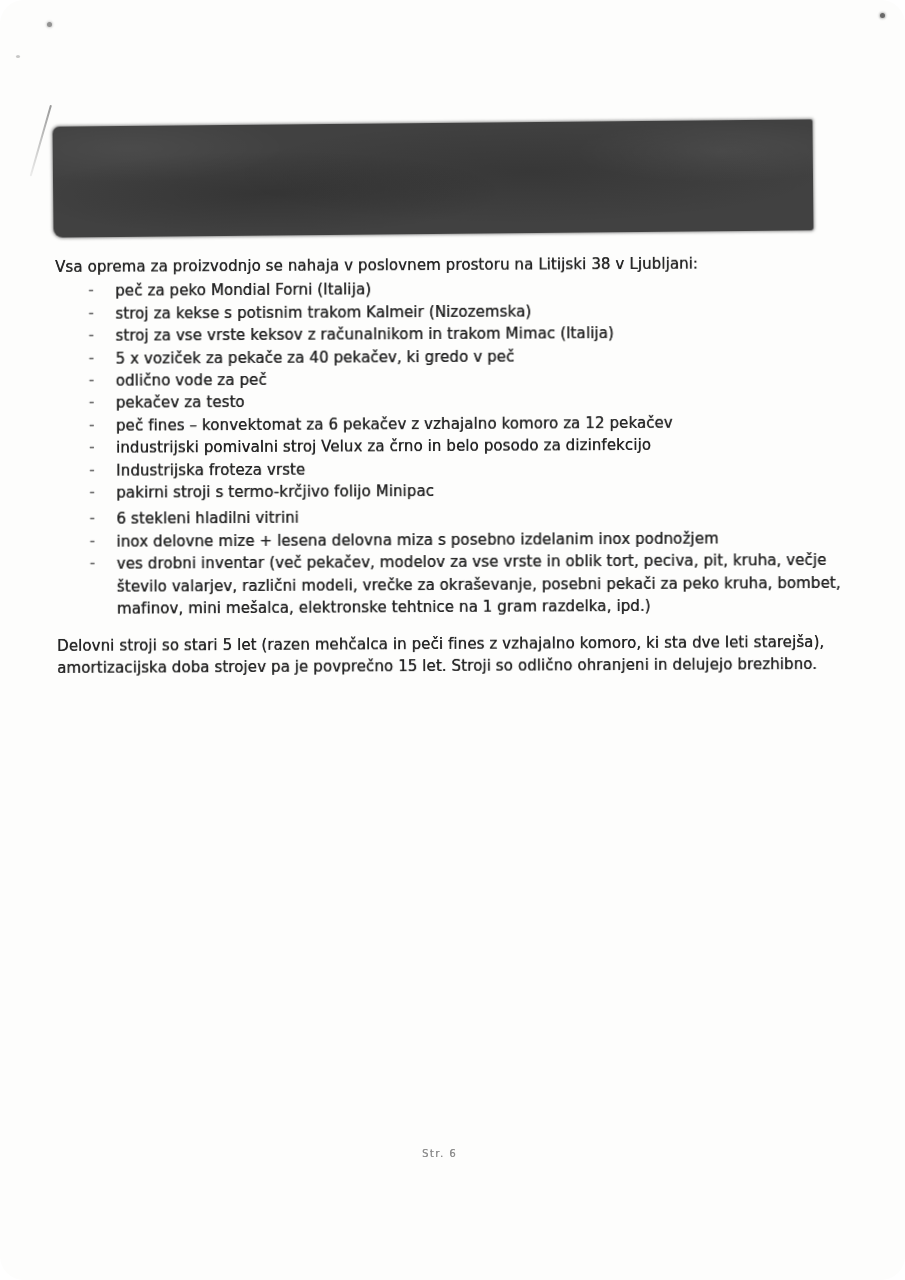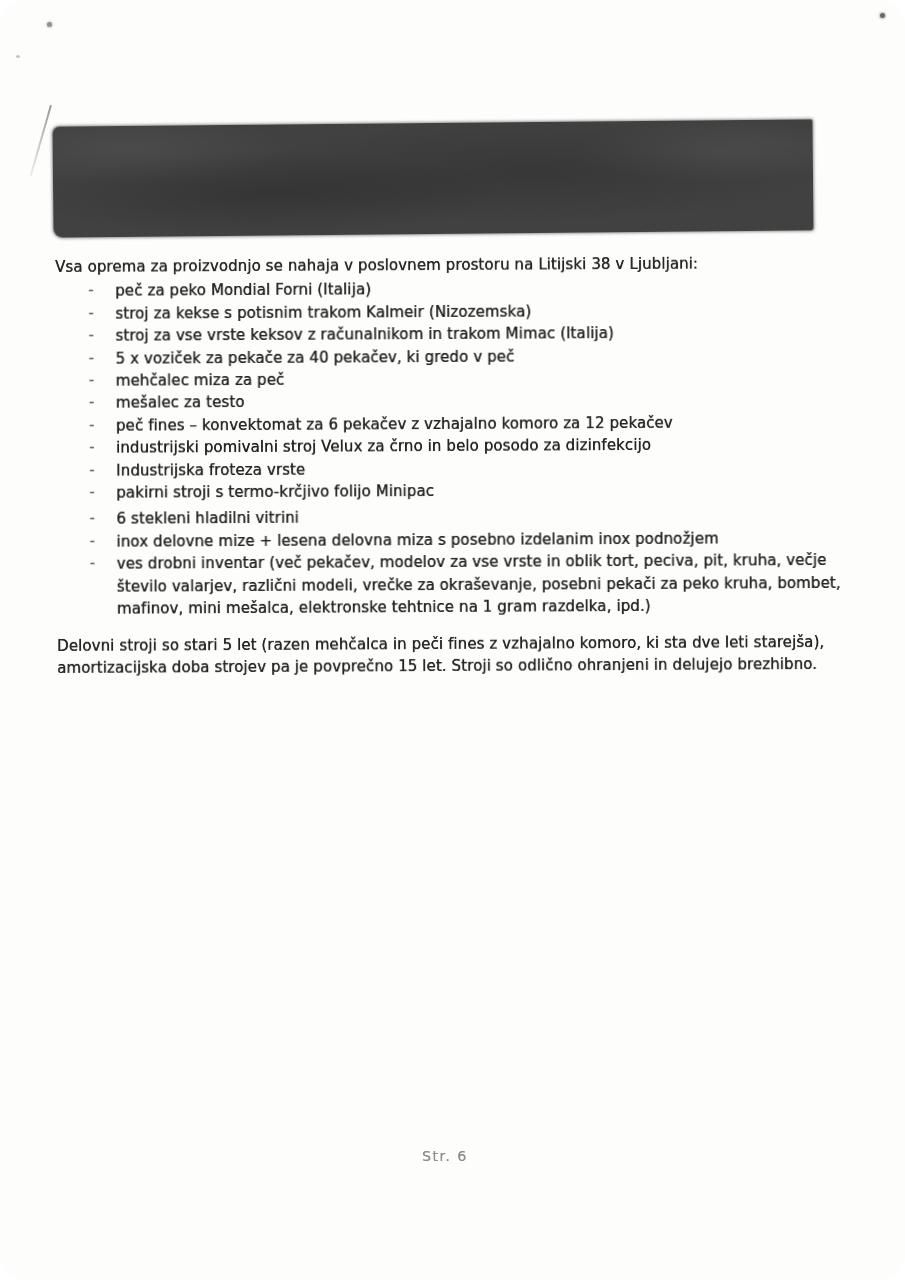--- a/index.html
+++ b/index.html
@@ -64,21 +64,21 @@
   ul.equipment li .dash{
     position:absolute;left:33px;top:-1px;
     color:#3a3a3a;opacity:.8;
   }
   ul.equipment li:nth-child(11){margin-top:4px;}
   .closing{margin:14px 0 0;}
 
   .pagenum{
     position:absolute;left:422px;top:1148px;
     color:var(--page-number-gray);
-    font-size:14px;letter-spacing:1.5px;
+    font-size:10px;letter-spacing:1.5px;
     filter:blur(.45px);
     text-shadow:.2px 0 0 currentColor;
   }
 </style>
 </head>
 <body>
 
 <div class="page">
 
   <div class="speck s1"></div>
@@ -90,22 +90,22 @@
   <div class="redaction"></div>
 
   <div class="content">
     <p class="intro">Vsa oprema za proizvodnjo se nahaja v poslovnem prostoru na Litijski 38 v Ljubljani:</p>
 
     <ul class="equipment">
         <li><span class="dash">-</span><span>peč za peko Mondial Forni (Italija)</span></li>
         <li><span class="dash">-</span><span>stroj za kekse s potisnim trakom Kalmeir (Nizozemska)</span></li>
         <li><span class="dash">-</span><span>stroj za vse vrste keksov z računalnikom in trakom Mimac (Italija)</span></li>
         <li><span class="dash">-</span><span>5 x voziček za pekače za 40 pekačev, ki gredo v peč</span></li>
-        <li><span class="dash">-</span><span>mehčalec miza za peč</span></li>
-        <li><span class="dash">-</span><span>mešalec za testo</span></li>
+        <li><span class="dash">-</span><span>odlično vode za peč</span></li>
+        <li><span class="dash">-</span><span>pekačev za testo</span></li>
         <li><span class="dash">-</span><span>peč fines – konvektomat za 6 pekačev z vzhajalno komoro za 12 pekačev</span></li>
         <li><span class="dash">-</span><span>industrijski pomivalni stroj Velux za črno in belo posodo za dizinfekcijo</span></li>
         <li><span class="dash">-</span><span>Industrijska froteza vrste</span></li>
         <li><span class="dash">-</span><span>pakirni stroji s termo-krčjivo folijo Minipac</span></li>
         <li><span class="dash">-</span><span>6 stekleni hladilni vitrini</span></li>
         <li><span class="dash">-</span><span>inox delovne mize + lesena delovna miza s posebno izdelanim inox podnožjem</span></li>
         <li><span class="dash">-</span><span>ves drobni inventar (več pekačev, modelov za vse vrste in oblik tort, peciva, pit, kruha, večje število valarjev, različni modeli, vrečke za okraševanje, posebni pekači za peko kruha, bombet, mafinov, mini mešalca, elektronske tehtnice na 1 gram razdelka, ipd.)</span></li>
       </ul>
 
     <p class="closing">Delovni stroji so stari 5 let (razen mehčalca in peči fines z vzhajalno komoro, ki sta dve leti starejša), amortizacijska doba strojev pa je povprečno 15 let. Stroji so odlično ohranjeni in delujejo brezhibno.</p>

